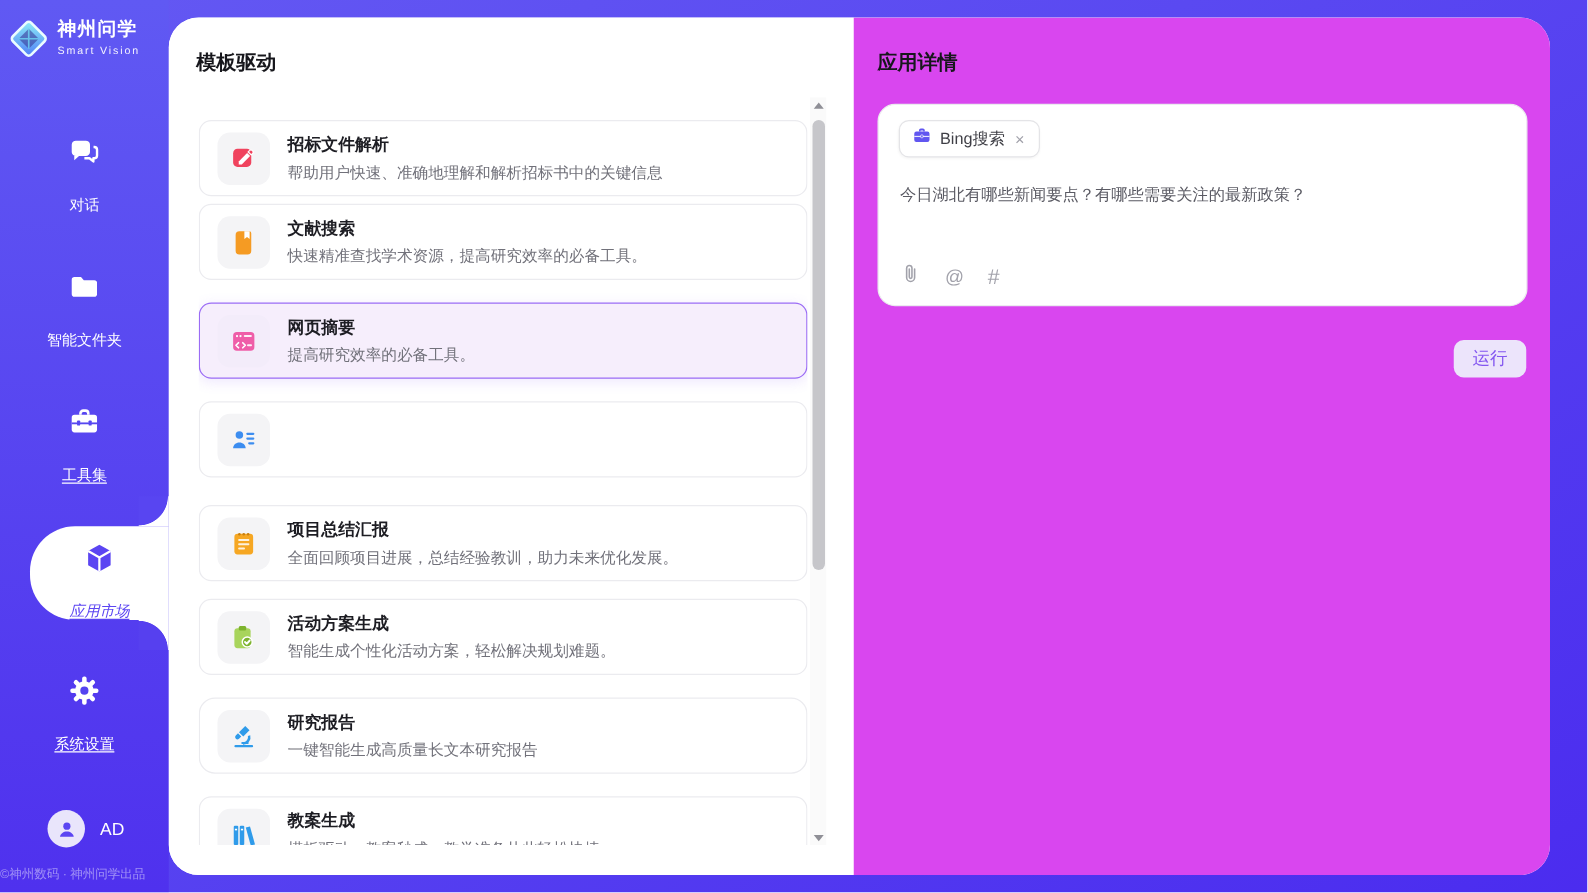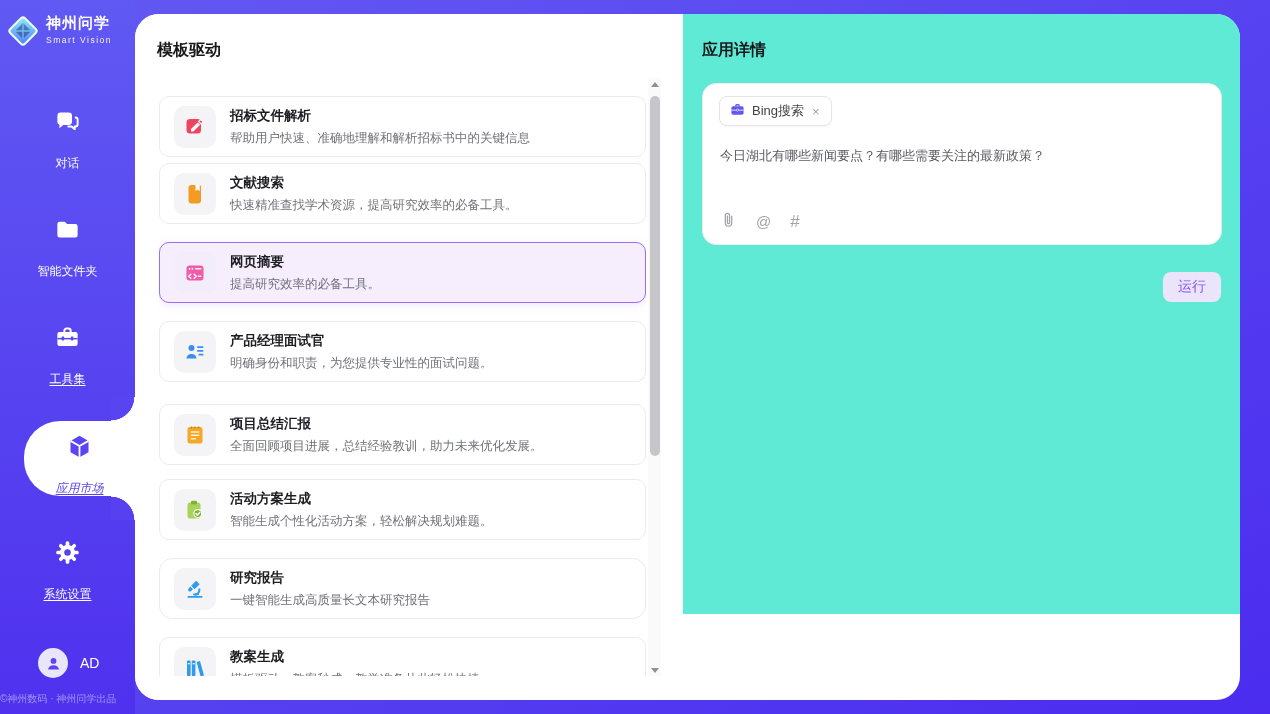--- a/index.html
+++ b/index.html
@@ -62,21 +62,21 @@
   
   #scrollbar{ position:absolute; left:513px; top:64px; width:13px; height:598px; background:#fafafa; }
   .sb-arrow{ position:absolute; left:0; width:13px; height:12px; display:flex; align-items:center; justify-content:center; cursor:pointer; }
   .tri-up{ width:0; height:0; border-left:4px solid transparent; border-right:4px solid transparent; border-bottom:5px solid #8f8f96; }
   .tri-down{ width:0; height:0; border-left:4px solid transparent; border-right:4px solid transparent; border-top:5px solid #8f8f96; }
   #sb-up{ top:0; } #sb-down{ bottom:0; }
   #sb-thumb{ position:absolute; left:1.5px; top:18px; width:10px; height:360px;
     background:#c6c6ca; border-radius:5px; cursor:pointer; }
 
   
-  #panel-detail{ position:relative; width:557px; height:600px; background:#5eead4; }
+  #panel-detail{ position:relative; width:557px; height:686px; background:#d946ef; }
   #detail-card{ position:absolute; left:19px; top:69px; width:520px; height:162px;
     background:#fff; border:1px solid #ebebef; border-radius:14px; }
   .chip{ position:absolute; left:16px; top:12px; height:30px; display:inline-flex; align-items:center;
     gap:7px; padding:0 10px; background:#fff; border:1px solid #e4e4e7; border-radius:8px;
     box-shadow:0 1px 2px rgba(0,0,0,.04); }
   .chip-label{ font-size:13px; color:#3f3f46; }
   .chip-close{ font-size:13px; color:#a1a1aa; cursor:pointer; padding:0 1px; }
   .query-text{ position:absolute; left:17px; top:62px; right:16px; font-size:13px; color:#5a5a63; line-height:1.5; }
   .composer-icons{ position:absolute; left:17px; bottom:13px; display:flex; align-items:center; gap:19px; }
   .comp-ic{ color:#a2a2ab; font-size:15px; cursor:pointer; line-height:1; }
@@ -245,24 +245,20 @@
             <svg viewBox="0 0 22 22" width="22" height="22">
               <g fill="#3c8df0">
                   <circle cx="7.5" cy="7" r="3"></circle>
                 <path d="M2.5 17.5c0-2.8 2.2-4.6 5-4.6s5 1.8 5 4.6z"></path>
                 <rect x="13" y="5.2" width="6.5" height="1.7" rx=".85"></rect>
                 <rect x="13" y="9" width="6.5" height="1.7" rx=".85"></rect>
                 <rect x="14.5" y="12.8" width="5" height="1.7" rx=".85"></rect>
                 </g>
             </svg>
           </span>
-          <span>
-            <span class="card-name" style="display:block">产品经理面试官</span>
-            <span class="card-desc" style="display:block">明确身份和职责，为您提供专业性的面试问题。</span>
-          </span>
         </div>
 
         <div class="card" id="card-4">
           <span class="tile">
             <svg viewBox="0 0 22 22" width="22" height="22">
               <rect x="3.5" y="3" width="15" height="16.5" rx="2.5" fill="#f6a723"></rect>
               <g fill="#fff" opacity=".85">
                 <rect x="6.5" y="7.2" width="9" height="1.5" rx=".75"></rect>
                 <rect x="6.5" y="10.6" width="9" height="1.5" rx=".75"></rect>
                 <rect x="6.5" y="14" width="5.5" height="1.5" rx=".75"></rect>

